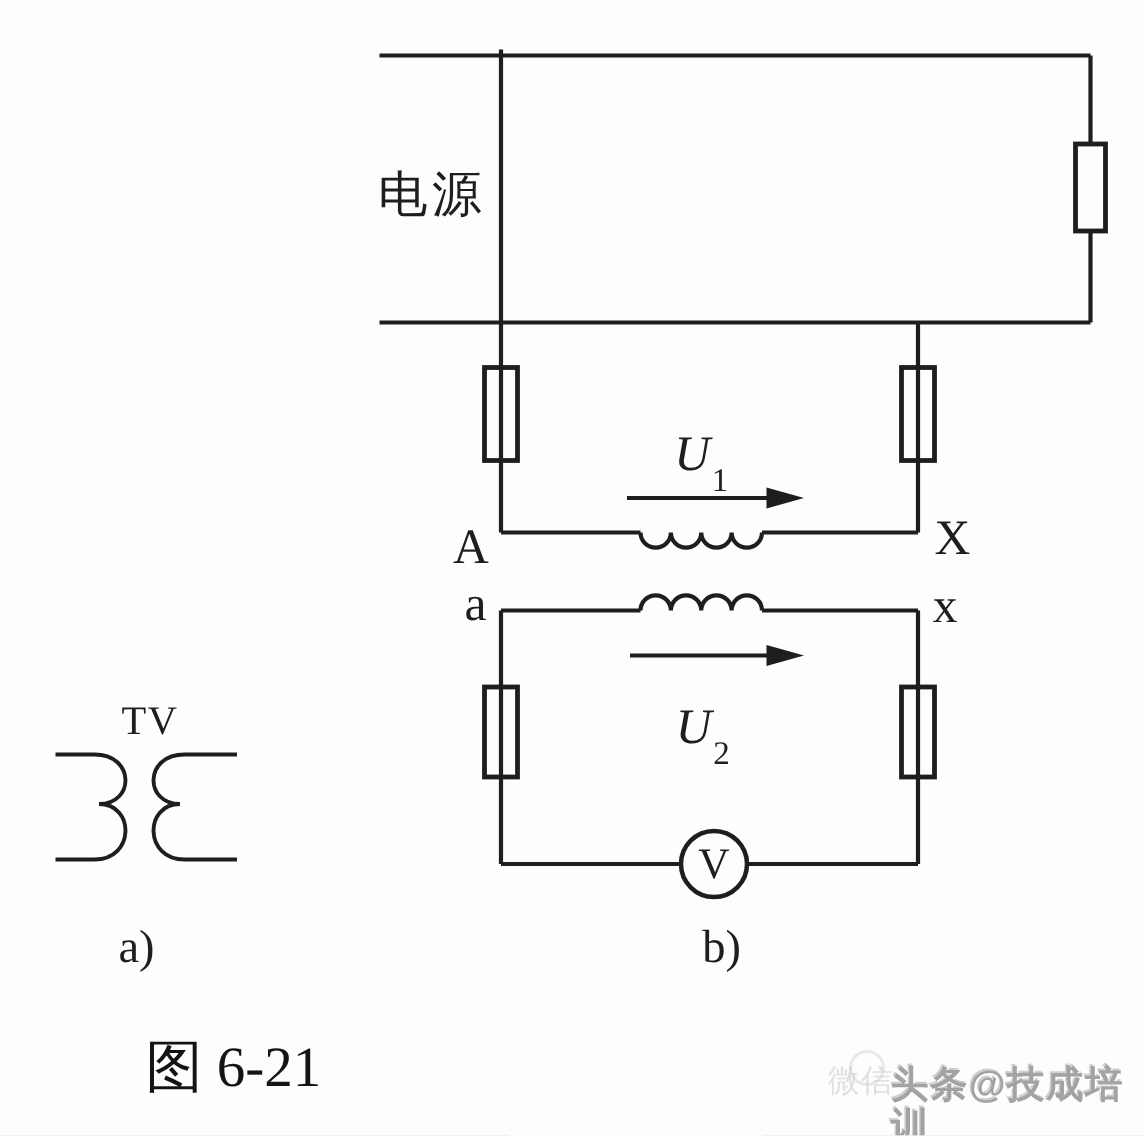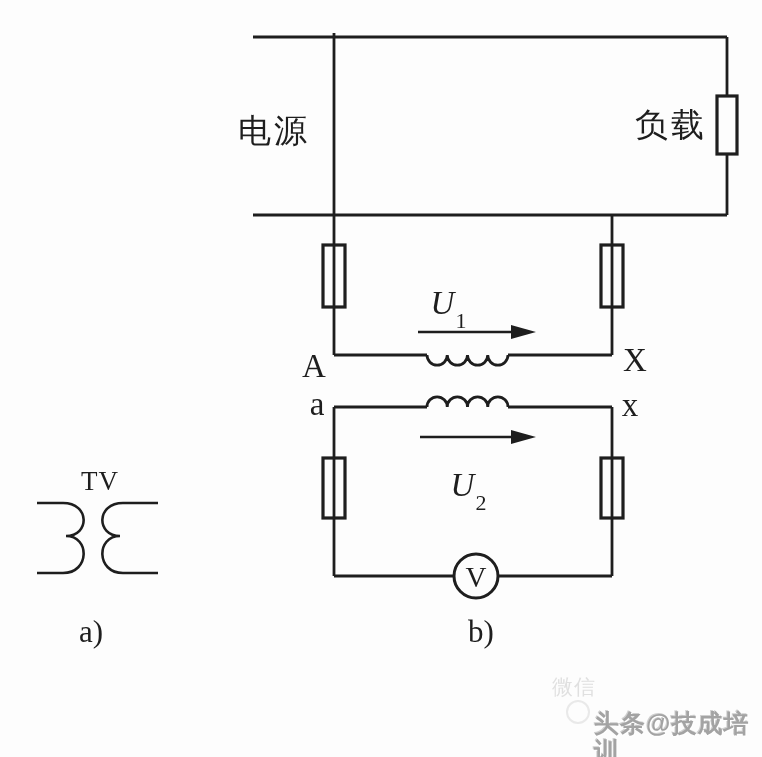--- a/index.html
+++ b/index.html
@@ -53,21 +53,21 @@
     font-weight: bold;
     font-size: 25px;
     line-height: 28px;
     color: #a3a3a3;
     text-shadow: 1px 1px 0 #ffffff, -1px -1px 0 #cfcfcf;
     letter-spacing: 1px;
   }
   .watermark-ghost {
     position: absolute;
     left: 552px;
-    top: 673px;
+    top: 706px;
     font-family: "Liberation Sans", "DejaVu Sans", sans-serif;
     font-size: 21px;
     color: #c9c9c9;
     opacity: 0.55;
     letter-spacing: 1px;
   }
   .watermark-ghost-ring {
     position: absolute;
     left: 566px;
     top: 700px;
@@ -119,44 +119,44 @@
       <polygon points="511,325 536,332 511,339"></polygon>
       <polygon points="511,430 536,437 511,444"></polygon>
     </g>
 
     <g stroke="#1e1e1e" stroke-width="2.6" fill="none">
       <path d="M37,503 H63 C90,503 90,536 66,536 C90,536 90,573 63,573 H37"></path>
       <path d="M158,503 H123 C96,503 96,536 120,536 C96,536 96,573 123,573 H158"></path>
     </g>
   </svg>
 
-  <div class="lbl cn-big" style="left:274px; top:131px;">电源</div>
+  <div class="lbl cn-big" style="left:288px; top:131px;">电源</div>
 
-  <div class="lbl cn-big" style="left:671px; top:125px;">负载</div>
 
-  <div class="lbl volt-lbl" style="left:448px; top:306px;"><span>U</span><sub>1</sub></div>
+  <div class="lbl volt-lbl" style="left:467px; top:306px;"><span>U</span><sub>1</sub></div>
 
   <div class="lbl volt-lbl" style="left:468px; top:488px;"><span>U</span><sub>2</sub></div>
 
   <div class="lbl term" style="left:314px; top:366px;">A</div>
 
   <div class="lbl term" style="left:635px; top:360px;">X</div>
 
   <div class="lbl term" style="left:317px; top:404px;">a</div>
 
   <div class="lbl term" style="left:630px; top:405px;">x</div>
 
   <div class="lbl tv-lbl" style="left:100px; top:481px;">TV</div>
 
   <div class="lbl meter-v" style="left:476px; top:577px;">V</div>
 
   <div class="lbl sub-lbl" style="left:91px; top:631px;">a)</div>
 
   <div class="lbl sub-lbl" style="left:481px; top:631px;">b)</div>
 
   <div class="caption">
+    <span class="t1">图 6-21</span>
   </div>
 
   <div class="watermark-ghost-ring"></div>
   <div class="watermark-ghost">微信</div>
   <div class="watermark-main">头条@技成培训</div>
 
 </div>
 
 </body></html>

